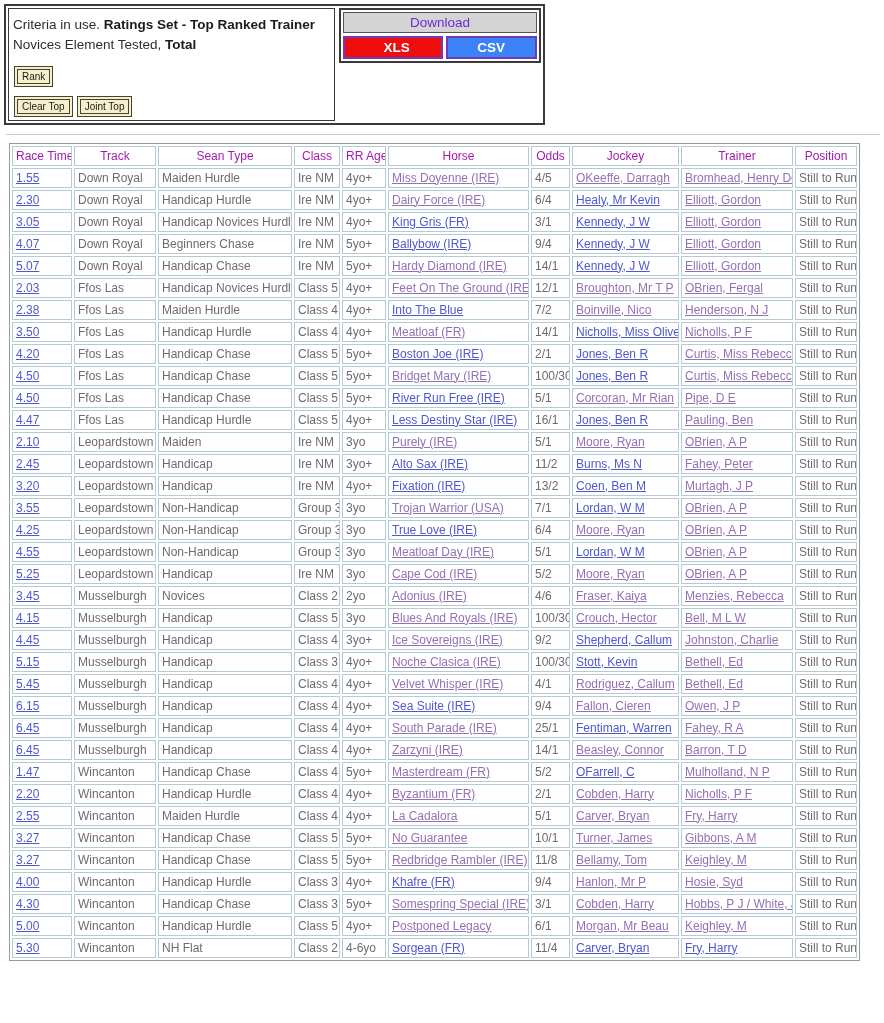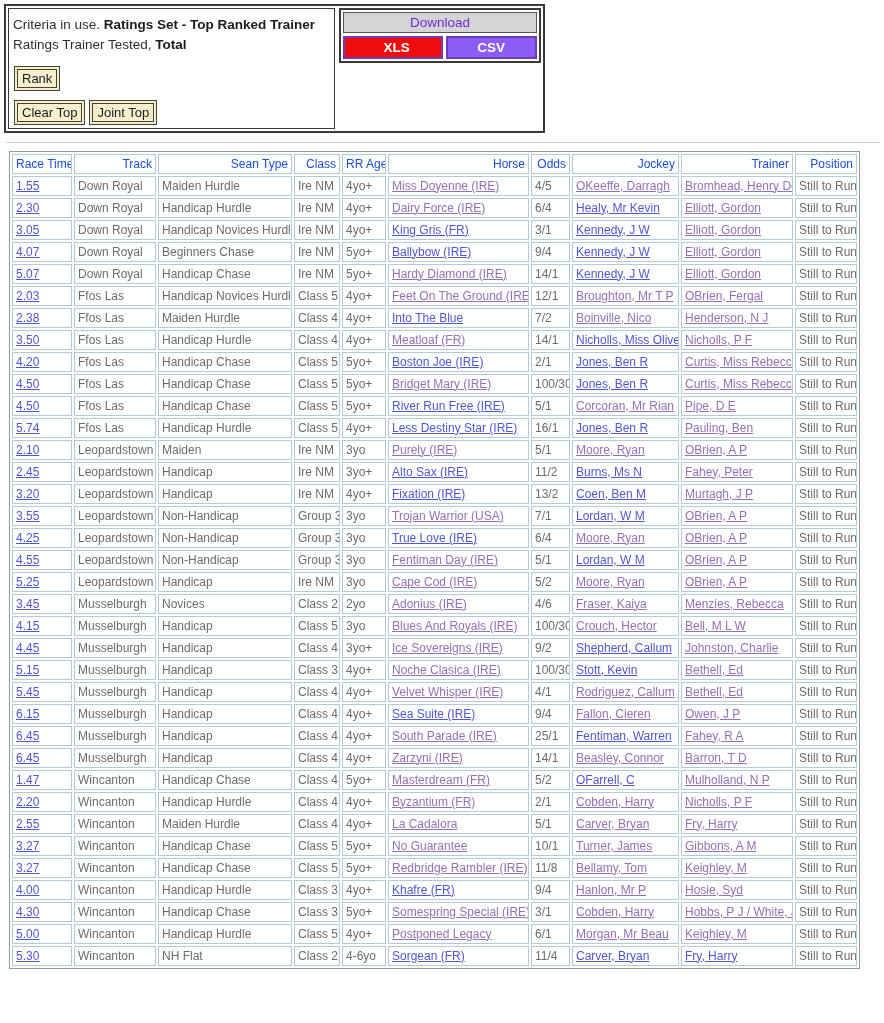--- a/index.html
+++ b/index.html
@@ -5,65 +5,65 @@
   html,body{margin:0;padding:0;background:#fff;}
   body{width:884px;font-family:"Liberation Sans",sans-serif;-webkit-font-smoothing:antialiased;}
 
   
   .top-panel{margin:4px 0 0 4px;width:541px;border:2px solid #3a3a3a;display:flex;align-items:stretch;box-sizing:border-box;}
   .criteria-box{flex:0 0 327px;border:1px solid #3a3a3a;margin:2px;padding:4px 2px 2px 4px;box-sizing:border-box;display:flex;flex-direction:column;}
   .criteria-text{font-size:13.5px;color:#2e2e2e;line-height:1.5;margin:2px 0 10px 0;}
   .criteria-text b{color:#1c1c1c;}
   .btn-row{margin-top:auto;}
   .ui-btn{display:inline-block;background:#f5efce;border:1px solid #45452f;box-shadow:0 0 0 2px #f5efce,0 0 0 3px #45452f;
-          font-family:"Liberation Sans",sans-serif;font-size:13px;color:#1a1a1a;padding:1px 4px;margin:3px 6px 4px 4px;cursor:pointer;}
+          font-family:"Liberation Sans",sans-serif;font-size:10px;color:#1a1a1a;padding:1px 4px;margin:3px 6px 4px 4px;cursor:pointer;}
   .rank-row{margin-bottom:8px;}
 
   .download-col{flex:1;padding:2px;}
   .download-box{border:2px solid #3a3a3a;padding:2px;box-sizing:border-box;}
   .download-header{background:#d4d4d4;border:1px solid #555;text-align:center;font-size:13.5px;color:#6d28d9;padding:2px 0;}
   .download-buttons{display:flex;gap:3px;margin-top:3px;}
   .dl-btn{flex:1;text-align:center;font-size:13.5px;font-weight:bold;color:#fff;padding:2px 0;border:2px solid #6e3cb8;cursor:pointer;text-decoration:none;display:block;}
 
   hr.sep{border:none;border-top:1px solid #c9c9c9;margin:9px 4px 8px 6px;}
 
   
   table.races{border-collapse:separate;border-spacing:2px;table-layout:fixed;width:849px;margin-left:9px;
               border:1px solid #989898;background:#fff;}
   table.races th, table.races td{border:1px solid #b2cbd6;font-size:12px;line-height:14px;padding:2px 3px;
               white-space:nowrap;overflow:hidden;box-sizing:border-box;background:#fff;}
-  table.races th{color:#1d4ed8;font-weight:normal;text-align:right;}
+  table.races th{color:#a21caf;font-weight:normal;text-align:center;}
   table.races td{color:#6c6c6c;text-align:left;}
   table.races a{color:#5058cf;text-decoration:underline;cursor:pointer;}
   table.races a.visited{color:#9271b5;}
 </style>
 </head>
 <body>
 
 <div class="top-panel">
   <div class="criteria-box">
     <div class="criteria-text">
       <span>Criteria in use. </span><b>Ratings Set - Top Ranked Trainer</b><br>
-      <span>Ratings Trainer Tested, </span><b>Total</b>
+      <span>Novices Element Tested, </span><b>Total</b>
     </div>
     <div class="btn-row">
       <div class="rank-row">
         <button class="ui-btn">Rank</button>
       </div>
       <div>
         <button class="ui-btn">Clear Top</button><button class="ui-btn">Joint Top</button>
       </div>
     </div>
   </div>
   <div class="download-col">
     <div class="download-box">
       <div class="download-header">Download</div>
       <div class="download-buttons">
         <a class="dl-btn" id="xls-btn" style="background: rgb(238, 12, 12); border-color: rgb(110, 60, 184); padding-left: 8px;">XLS</a>
-        <a class="dl-btn" id="csv-btn" style="background: #8b5cf6; border-color: rgb(110, 60, 184);">CSV</a>
+        <a class="dl-btn" id="csv-btn" style="background: #3b82f6; border-color: rgb(110, 60, 184);">CSV</a>
       </div>
     </div>
   </div>
 </div>
 
 <hr class="sep">
 
 <table class="races">
   <colgroup>
     <col style="width:60px">
@@ -218,21 +218,21 @@
         <td>Handicap Chase</td>
         <td>Class 5</td>
         <td>5yo+</td>
         <td><a>River Run Free (IRE)</a></td>
         <td>5/1</td>
         <td><a class="visited">Corcoran, Mr Rian</a></td>
         <td><a class="visited">Pipe, D E</a></td>
         <td>Still to Run</td>
       </tr>
       <tr>
-        <td><a>5.74</a></td>
+        <td><a>4.47</a></td>
         <td>Ffos Las</td>
         <td>Handicap Hurdle</td>
         <td>Class 5</td>
         <td>4yo+</td>
         <td><a>Less Destiny Star (IRE)</a></td>
         <td>16/1</td>
         <td><a>Jones, Ben R</a></td>
         <td><a class="visited">Pauling, Ben</a></td>
         <td>Still to Run</td>
       </tr>
@@ -295,21 +295,21 @@
         <td><a class="visited">Moore, Ryan</a></td>
         <td><a class="visited">OBrien, A P</a></td>
         <td>Still to Run</td>
       </tr>
       <tr>
         <td><a>4.55</a></td>
         <td>Leopardstown</td>
         <td>Non-Handicap</td>
         <td>Group 3</td>
         <td>3yo</td>
-        <td><a class="visited">Fentiman Day (IRE)</a></td>
+        <td><a class="visited">Meatloaf Day (IRE)</a></td>
         <td>5/1</td>
         <td><a>Lordan, W M</a></td>
         <td><a class="visited">OBrien, A P</a></td>
         <td>Still to Run</td>
       </tr>
       <tr>
         <td><a>5.25</a></td>
         <td>Leopardstown</td>
         <td>Handicap</td>
         <td>Ire NM</td>

